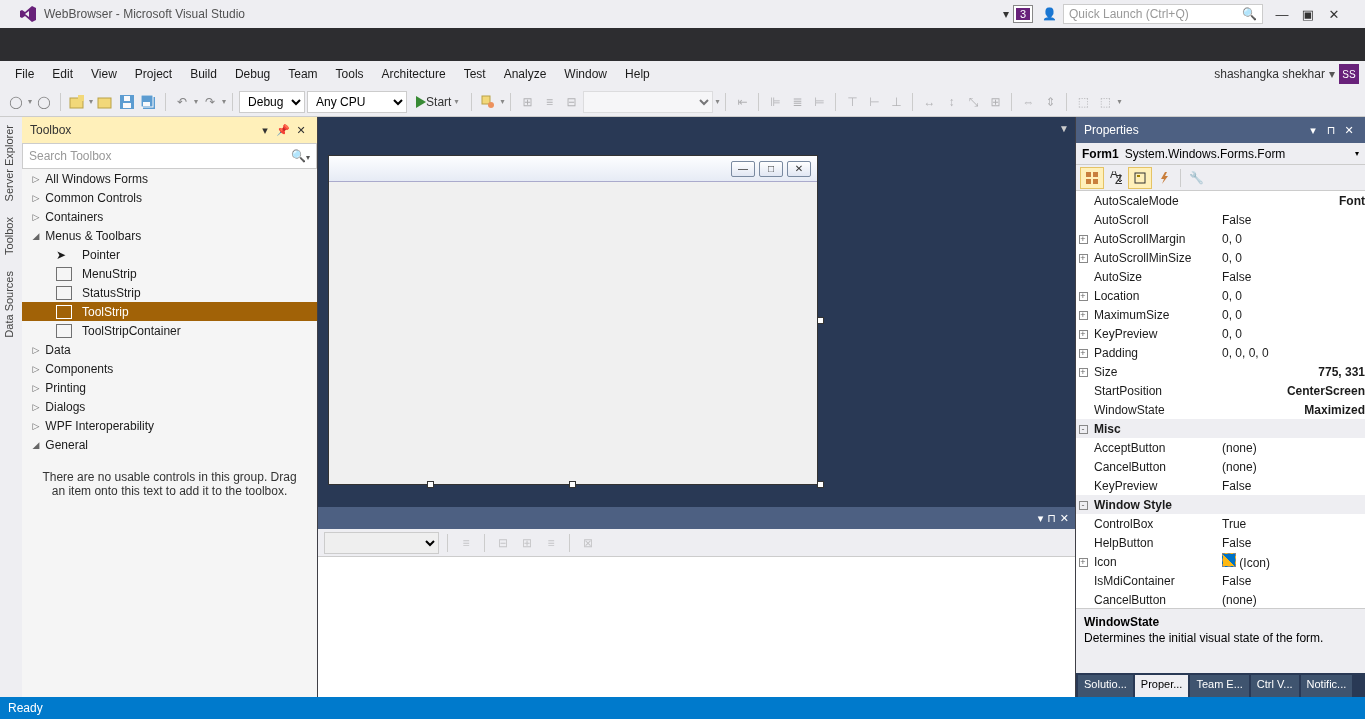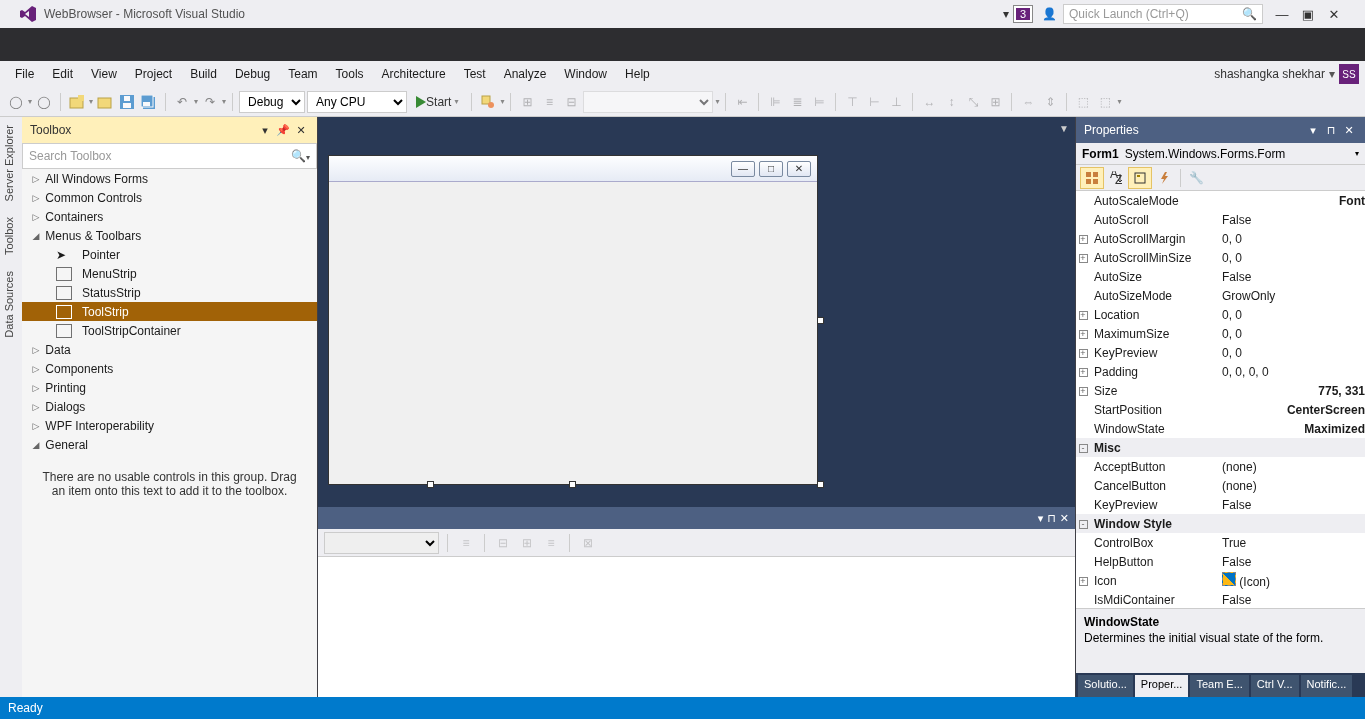--- a/index.html
+++ b/index.html
@@ -367,25 +367,20 @@
           <span class="exp"><span style="border:1px solid #888;width:9px;height:9px;display:inline-flex;align-items:center;justify-content:center;font-size:9px;line-height:1;">+</span></span>
           <span class="k">AutoScrollMinSize</span>
           <span class="v">0, 0</span>
         </div>
         <div class="row">
           <span class="exp"></span>
           <span class="k">AutoSize</span>
           <span class="v">False</span>
         </div>
         <div class="row">
-          <span class="exp"></span>
-          <span class="k">AutoSizeMode</span>
-          <span class="v">GrowOnly</span>
-        </div>
-        <div class="row">
           <span class="exp"><span style="border:1px solid #888;width:9px;height:9px;display:inline-flex;align-items:center;justify-content:center;font-size:9px;line-height:1;">+</span></span>
           <span class="k">Location</span>
           <span class="v">0, 0</span>
         </div>
         <div class="row">
           <span class="exp"><span style="border:1px solid #888;width:9px;height:9px;display:inline-flex;align-items:center;justify-content:center;font-size:9px;line-height:1;">+</span></span>
           <span class="k">MaximumSize</span>
           <span class="v">0, 0</span>
         </div>
         <div class="row">

